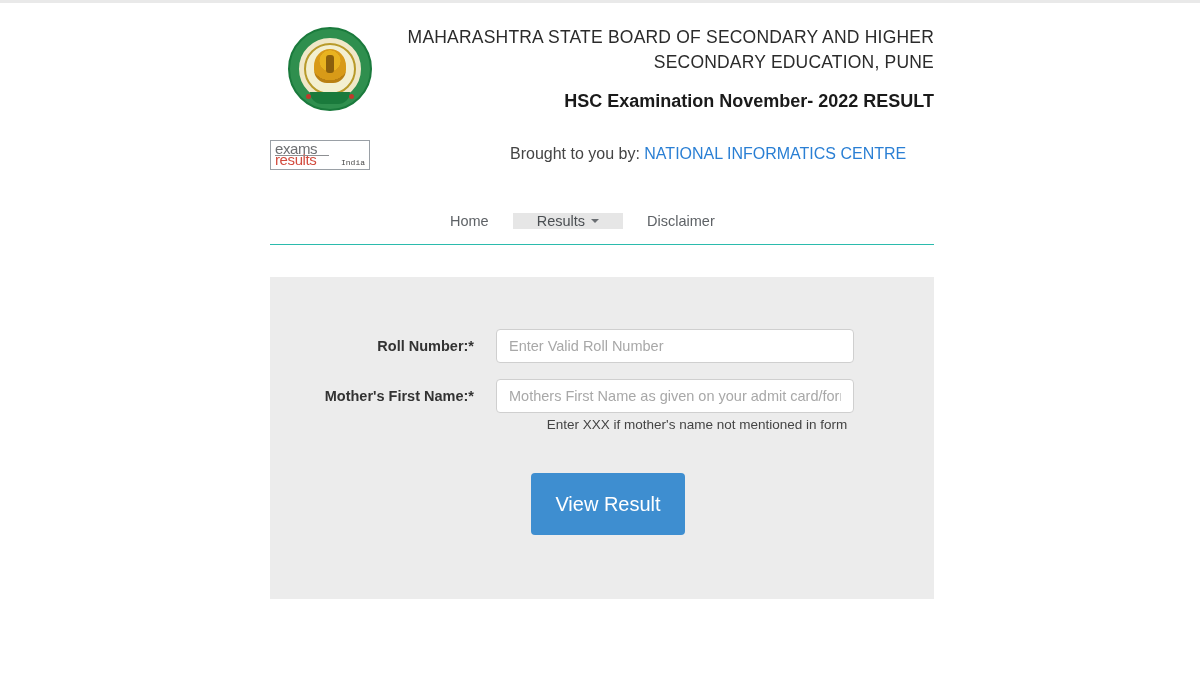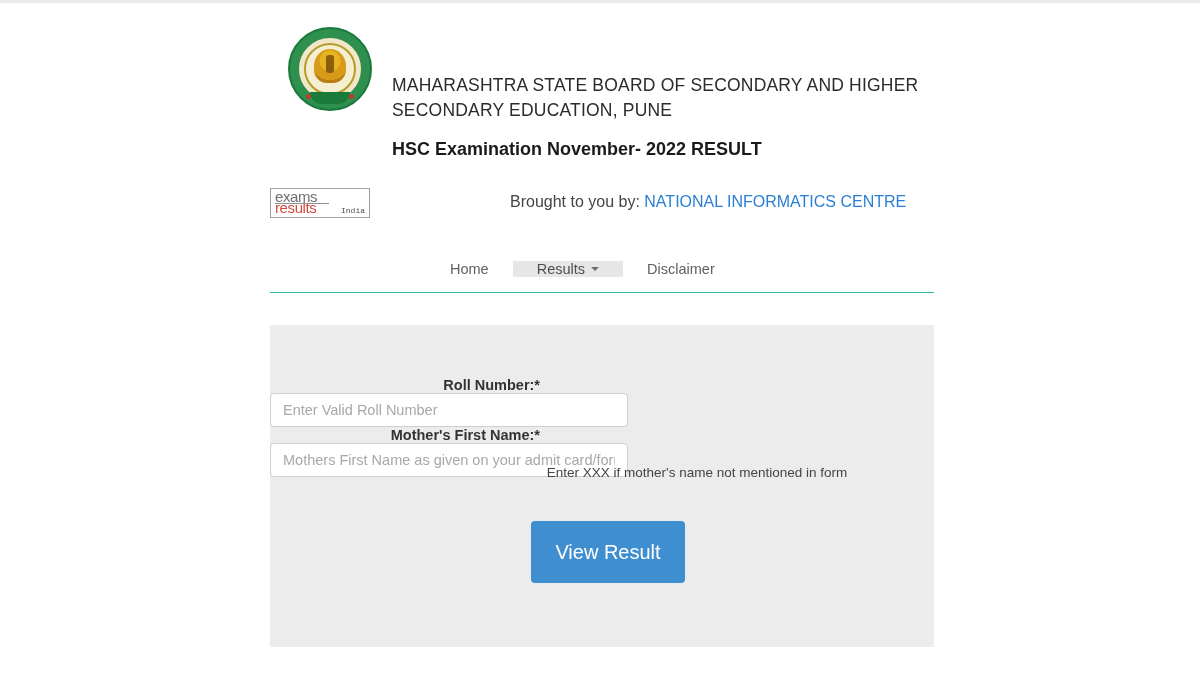--- a/index.html
+++ b/index.html
@@ -101,23 +101,22 @@
     width: 5px; height: 5px;
     border-radius: 50%;
     background: #c0392b;
     bottom: 12px;
   }
   .logo .dot-l { left: 18px; }
   .logo .dot-r { right: 18px; }
 
   .header-text {
     flex: 1;
-    text-align: left;
+    text-align: right;
     padding-left: 20px;
-    margin-top: 48px;
   }
   .board-name {
     font-size: 17.5px;
     line-height: 25px;
     color: #2b2b2b;
     letter-spacing: 0.2px;
   }
   .exam-title {
     margin-top: 16px;
     font-size: 18px;
@@ -233,21 +232,20 @@
     width: 664px;
     height: 322px;
     background: #ececec;
     box-sizing: border-box;
     position: relative;
   }
   .form-row {
     position: absolute;
     display: flex;
     align-items: center;
-    flex-direction: column;
   }
   .form-row.r1 { left: 0; top: 52px; }
   .form-row.r2 { left: 0; top: 102px; }
   .form-label {
     width: 226px;
     text-align: right;
     padding-right: 22px;
     font-size: 14.5px;
     font-weight: bold;
     color: #333333;

